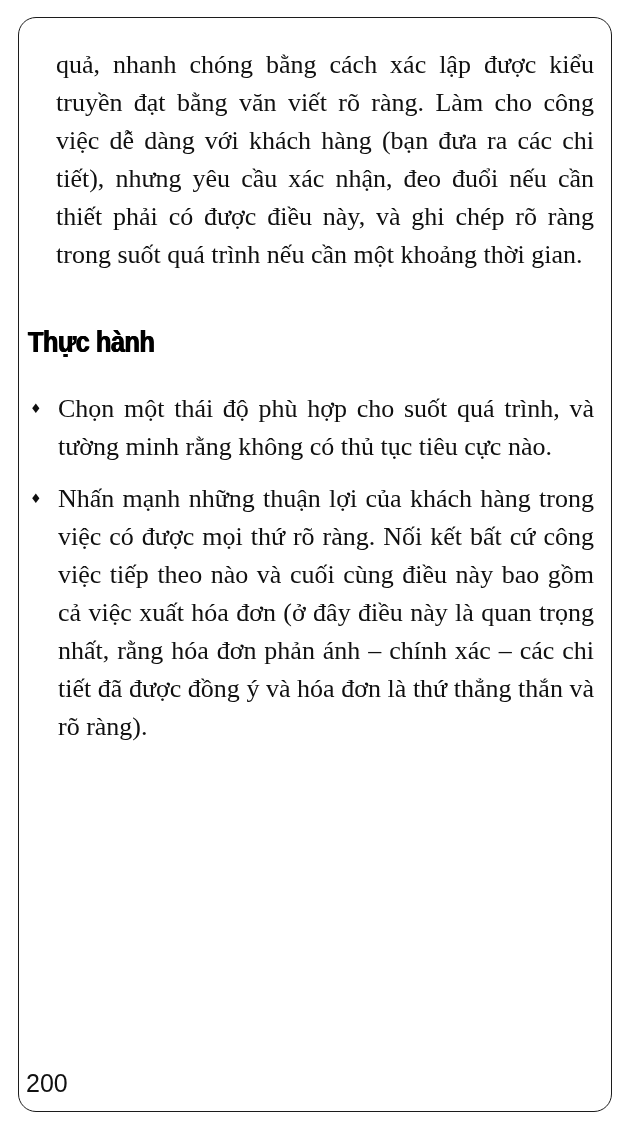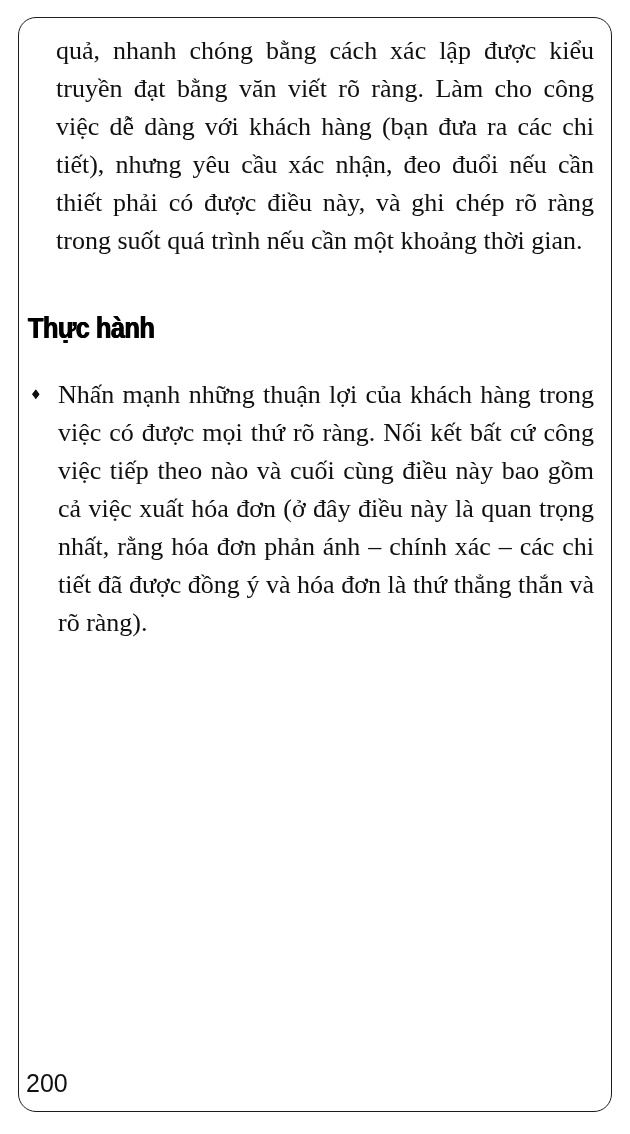--- a/index.html
+++ b/index.html
@@ -16,21 +16,21 @@
     top: 17px;
     width: 594px;
     height: 1095px;
     box-sizing: border-box;
     border: 1.5px solid #1c1c1c;
     border-radius: 18px;
     background: #ffffff;
     color: #101010;
   }
   .body-paragraph {
-    margin: 14px 17px 0 37px;
+    margin: 28px 17px 0 37px;
     font-family: "Liberation Serif", "DejaVu Serif", serif;
     font-size: 26px;
     line-height: 38px;
     text-align: justify;
     color: #101010;
   }
   .section-heading {
     margin: 50px 17px 0 9px;
     font-family: "Liberation Sans", "DejaVu Sans", sans-serif;
     font-size: 30px;
@@ -84,20 +84,21 @@
 
 <div class="page-card">
 
   <p class="body-paragraph">quả, nhanh chóng bằng cách xác lập được kiểu truyền đạt bằng văn viết rõ ràng. Làm cho công việc dễ dàng với khách hàng (bạn đưa ra các chi tiết), nhưng yêu cầu xác nhận, đeo đuổi nếu cần thiết phải có được điều này, và ghi chép rõ ràng trong suốt quá trình nếu cần một khoảng thời gian.</p>
 
   <h2 class="section-heading">Thực hành</h2>
 
   <ul class="bullet-list">
     <li class="bullet-item">
       <span class="bullet-marker">♦</span>
+      <span class="bullet-text">Chọn một thái độ phù hợp cho suốt quá trình, và tường minh rằng không có thủ tục tiêu cực nào.</span>
     </li>
     <li class="bullet-item">
       <span class="bullet-marker">♦</span>
       <span class="bullet-text">Nhấn mạnh những thuận lợi của khách hàng trong việc có được mọi thứ rõ ràng. Nối kết bất cứ công việc tiếp theo nào và cuối cùng điều này bao gồm cả việc xuất hóa đơn (ở đây điều này là quan trọng nhất, rằng hóa đơn phản ánh – chính xác – các chi tiết đã được đồng ý và hóa đơn là thứ thẳng thắn và rõ ràng).</span>
     </li>
   </ul>
 
   <div class="page-number">200</div>
 
 </div>

